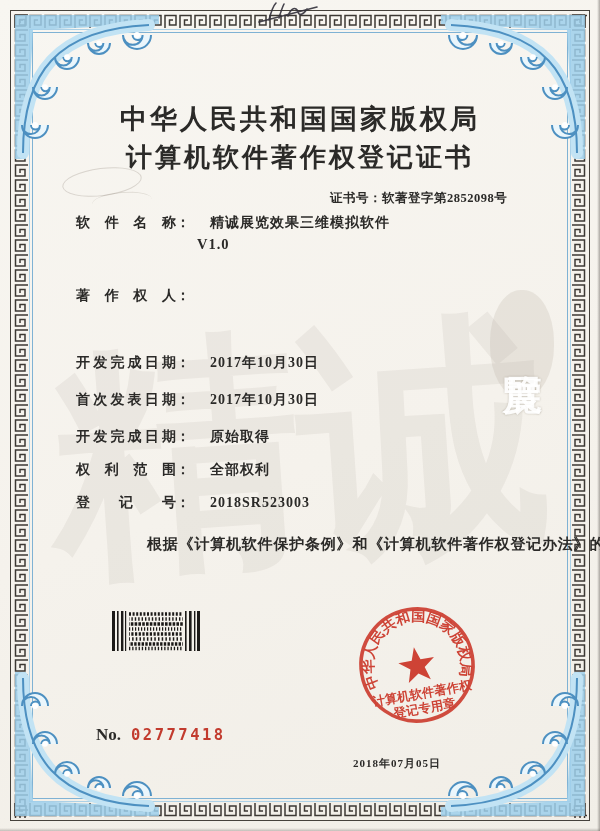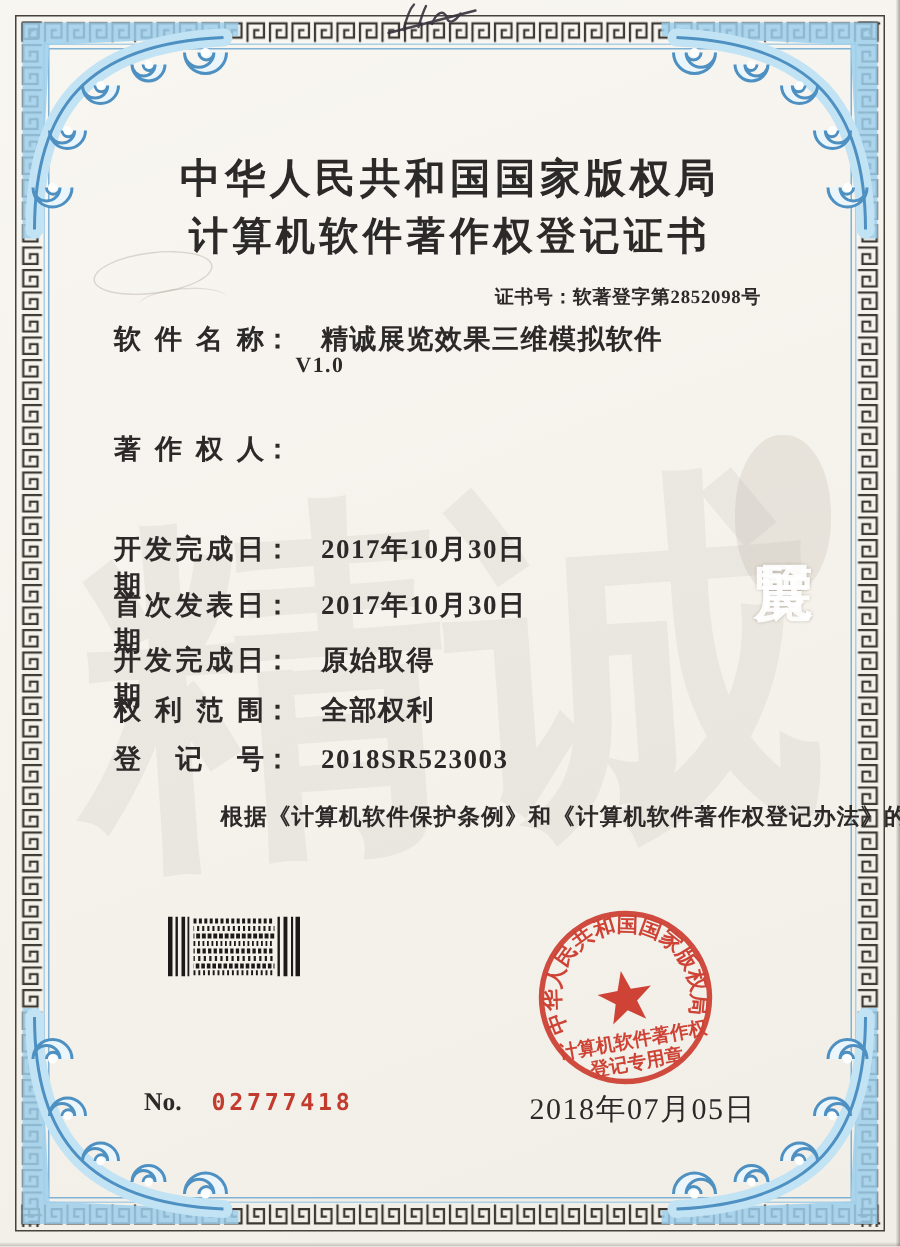--- a/index.html
+++ b/index.html
@@ -30,35 +30,35 @@
         border:1px solid rgba(140,130,118,0.28);border-radius:50%;transform:rotate(-7deg);}
   .stain-oval2{position:absolute;left:92px;top:192px;width:60px;height:18px;
         border-top:1px solid rgba(140,130,118,0.22);border-radius:50%;transform:rotate(-5deg);}
   .authority{position:absolute;top:101px;left:0;width:100%;text-align:center;
         font-size:27px;font-weight:700;letter-spacing:3px;z-index:2;}
   .cert-title{position:absolute;top:140px;left:0;width:100%;text-align:center;
         font-size:26px;font-weight:800;letter-spacing:3px;z-index:2;}
   .cert-no{position:absolute;left:330px;top:190px;font-size:12.5px;font-weight:700;
         letter-spacing:.5px;z-index:2;}
   .row{position:absolute;left:76px;display:flex;align-items:baseline;z-index:2;
-        font-size:18px;font-weight:700;}
+        font-size:14px;font-weight:700;}
   .lbl{display:inline-block;width:100px;text-align:justify;text-align-last:justify;}
   .val{margin-left:20px;letter-spacing:1px;}
   .val2{position:absolute;left:197px;z-index:2;font-size:14.5px;font-weight:700;letter-spacing:1px;}
   .stmt{position:absolute;left:70px;width:478px;font-size:15px;font-weight:600;
         letter-spacing:.8px;z-index:2;white-space:nowrap;margin-left:44px;}
   .indent{padding-left:33px;}
   .barcode{position:absolute;left:112px;top:611px;z-index:2;}
   .seal-wrap{position:absolute;left:332px;top:580px;width:170px;height:170px;
         transform:rotate(-10deg);mix-blend-mode:multiply;opacity:.93;z-index:4;}
-  .seal-date{position:absolute;left:353px;top:726px;font-size:20px;font-weight:400;
+  .seal-date{position:absolute;left:353px;top:756px;font-size:11px;font-weight:700;
         letter-spacing:1px;z-index:5;}
   .serial{position:absolute;left:96px;top:725px;z-index:2;font-size:17px;font-weight:700;}
   .serial .num{font-family:"DejaVu Sans Mono","Liberation Mono",monospace;
-        font-size:15.5px;color:#c23b2e;letter-spacing:2.5px;margin-left:20px;}
+        font-size:15.5px;color:#c23b2e;letter-spacing:2.5px;margin-left:10px;}
   .penmark{position:absolute;left:255px;top:0;z-index:6;}
 </style>
 </head>
 <body>
 
 <div class="page">
 
   <div class="wm-center">精诚</div>
   <div class="wm-side">展覽</div>
   <div class="stain-oval"></div>

